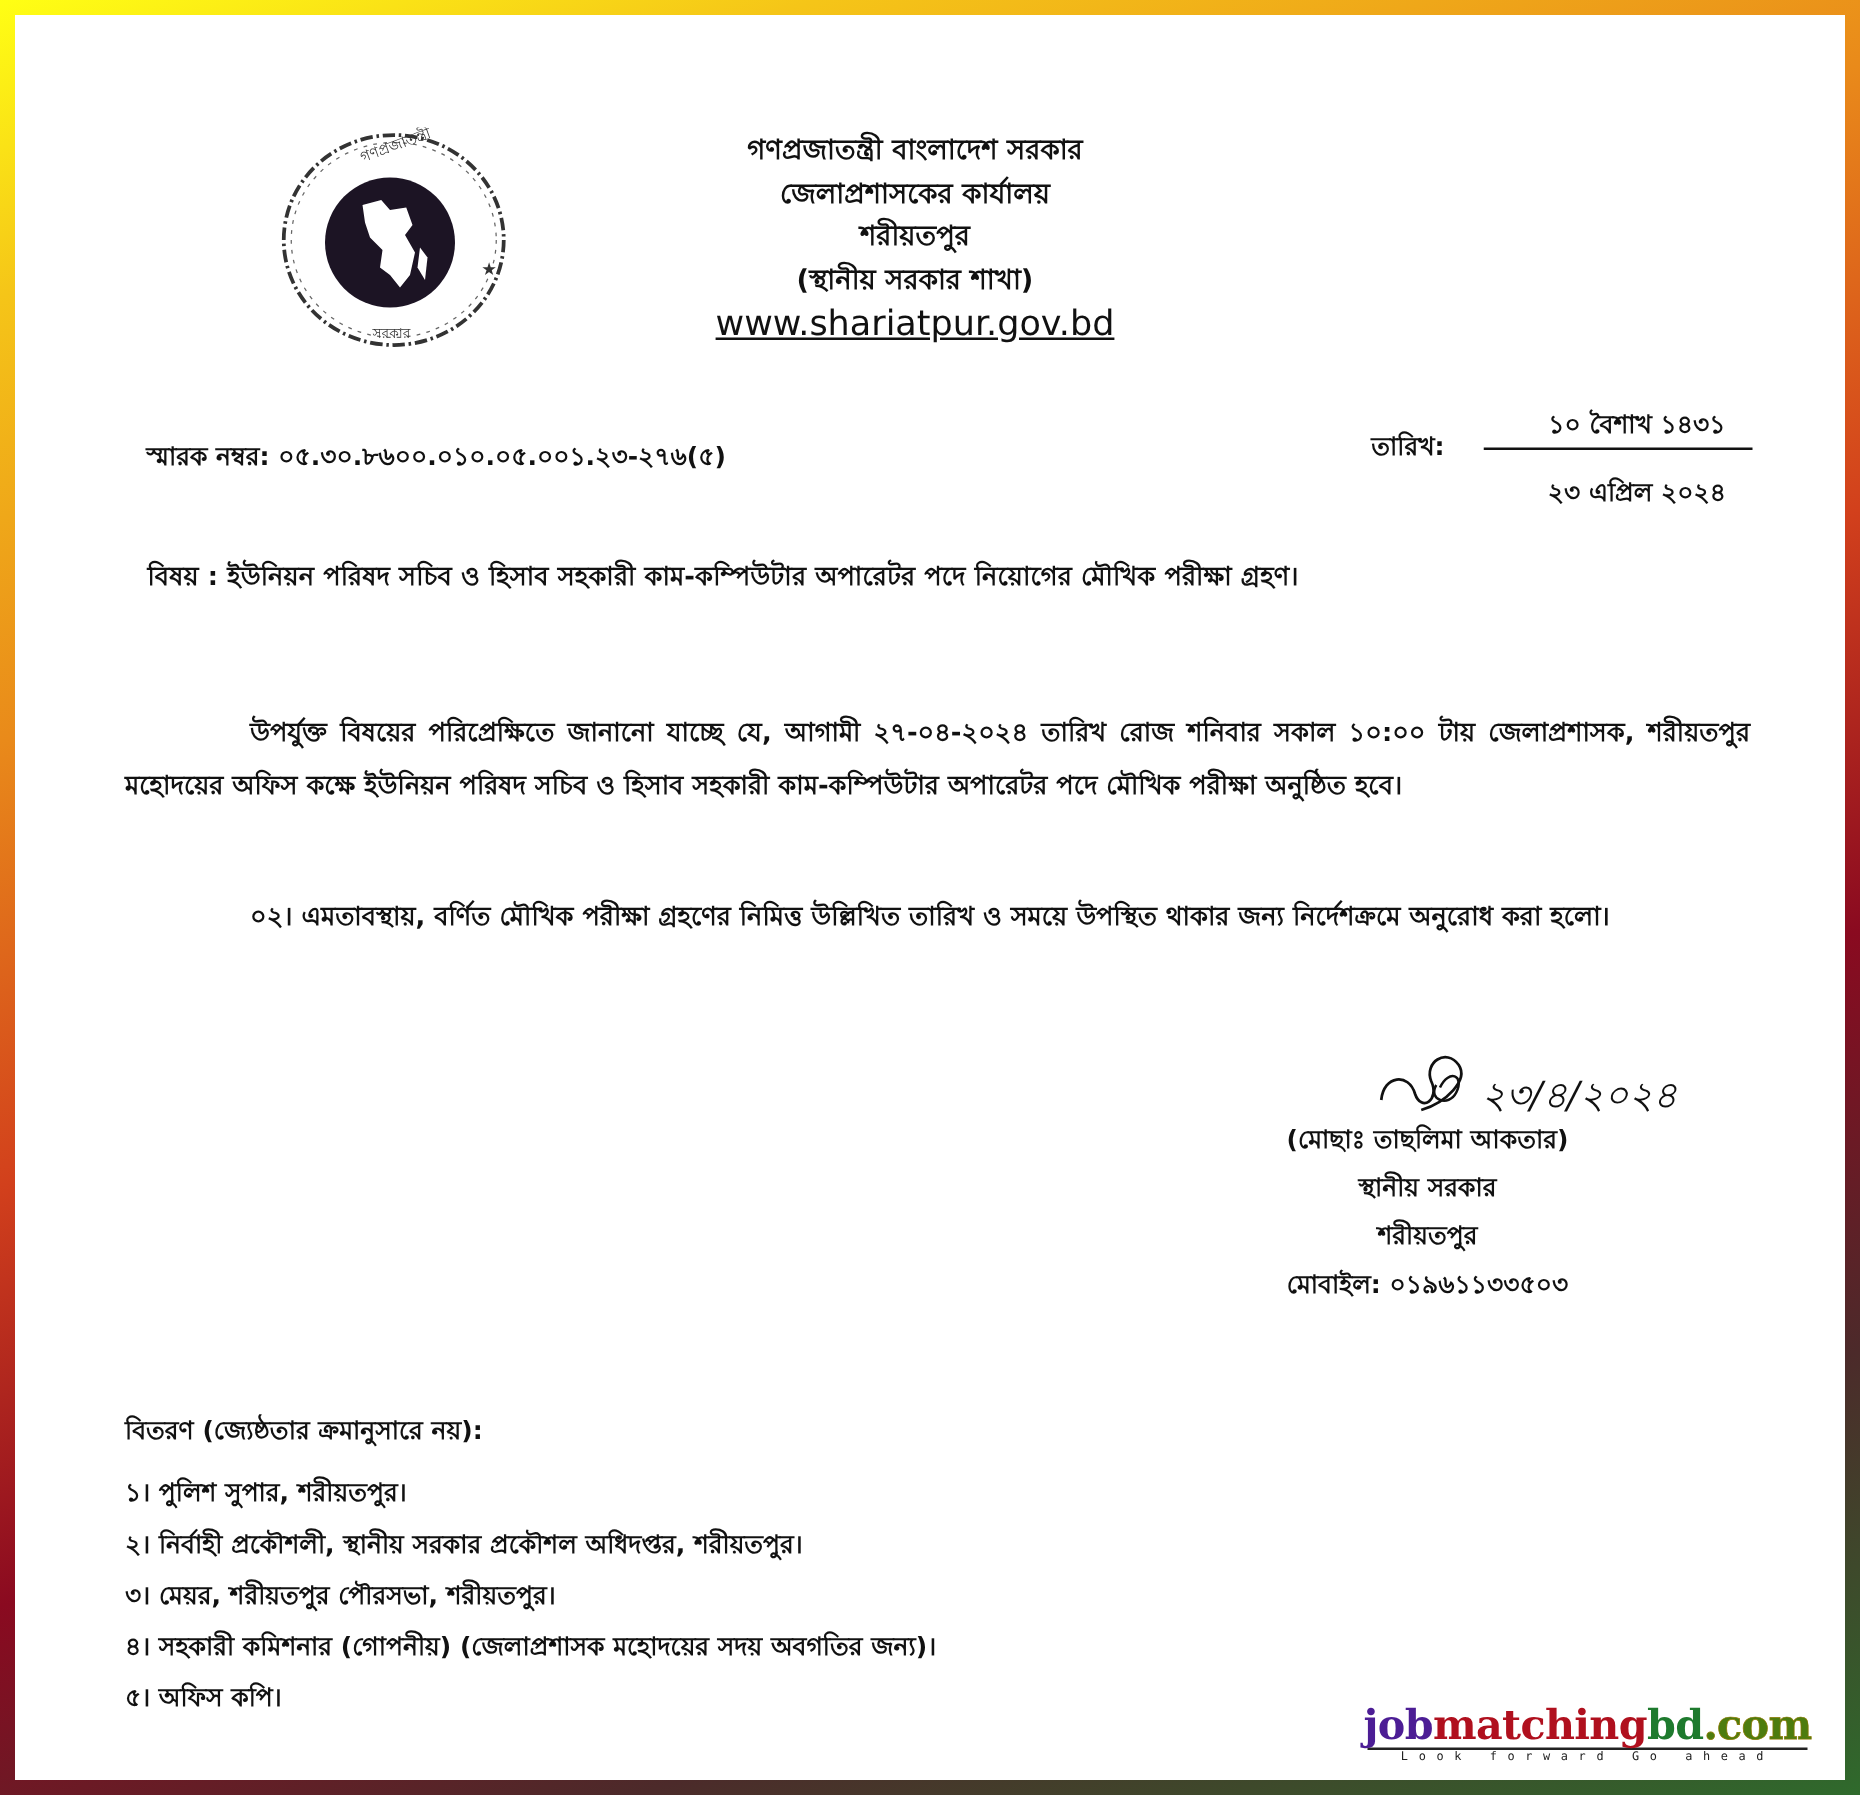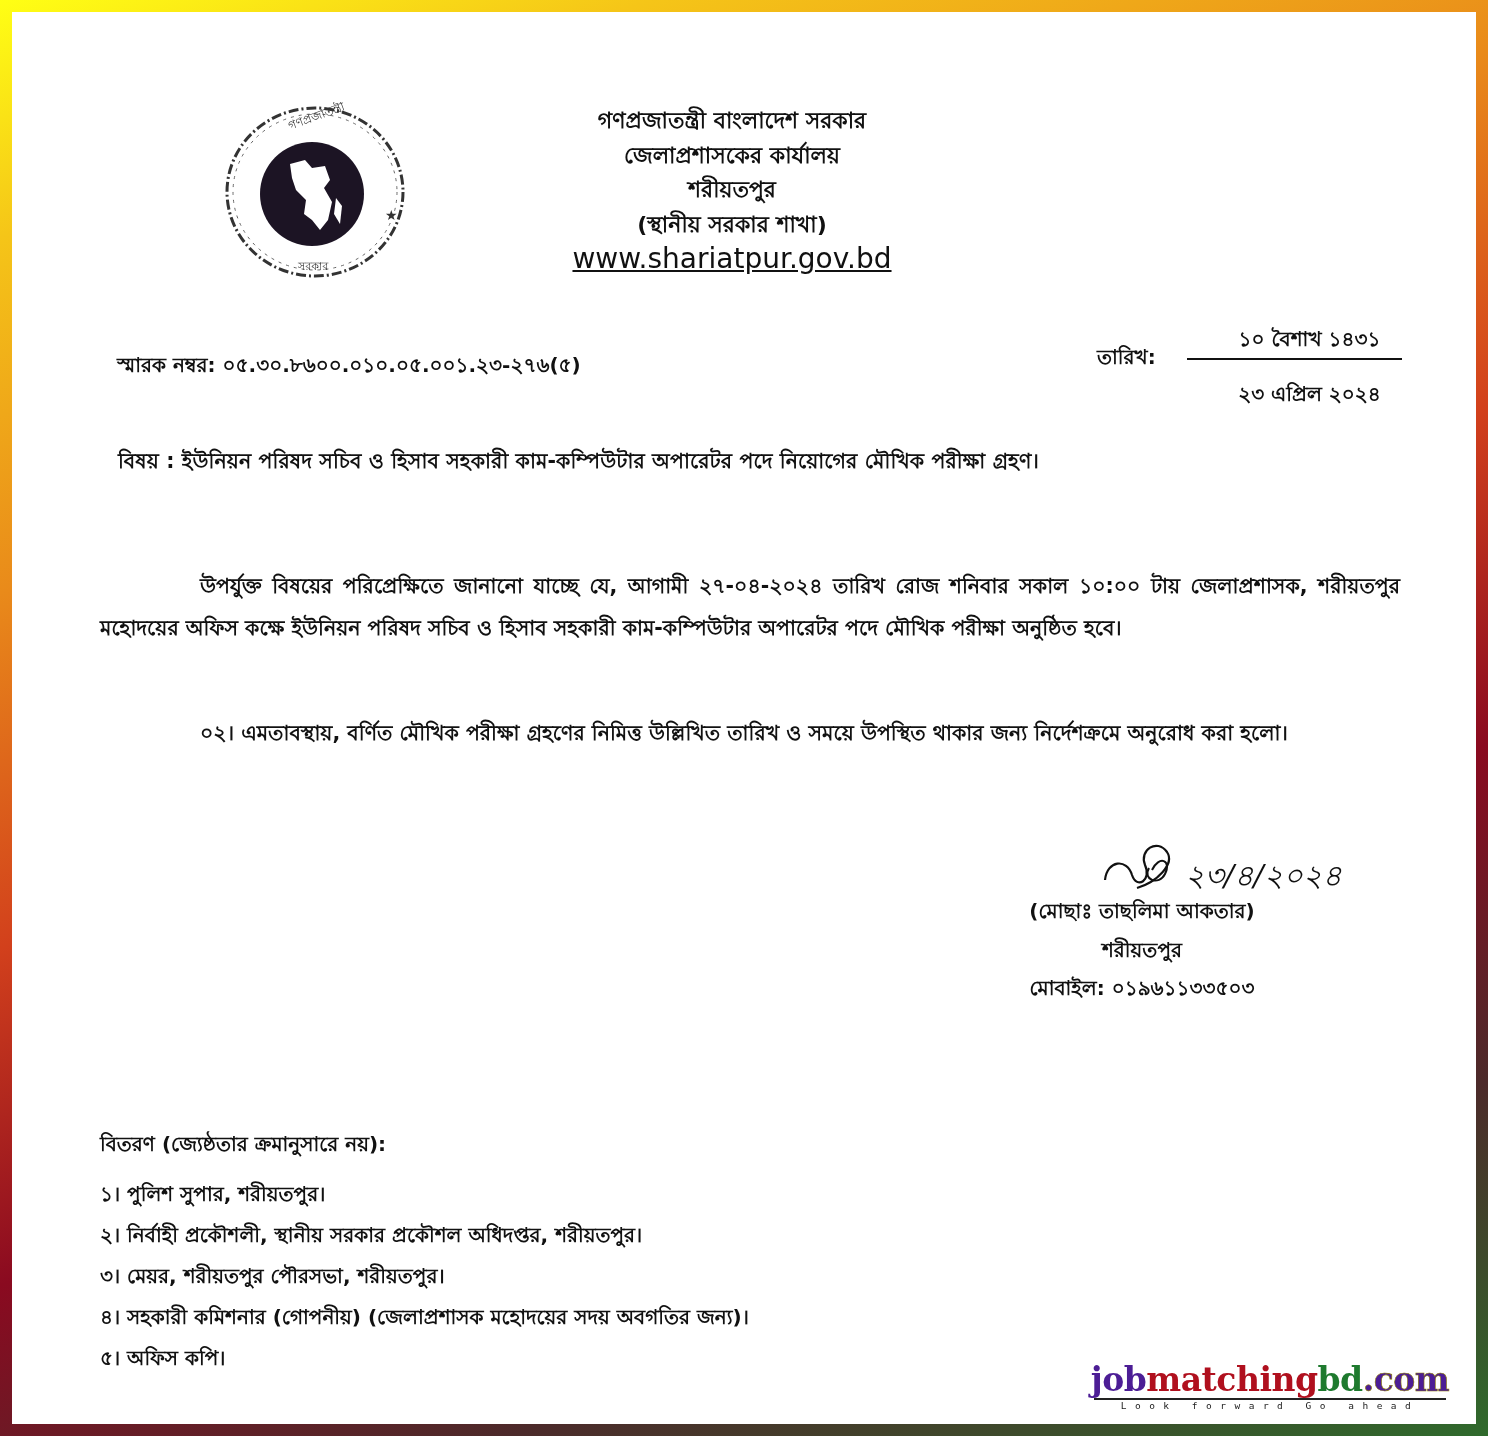--- a/index.html
+++ b/index.html
@@ -42,21 +42,21 @@
     .email-line .email { text-decoration: underline; font-family: "DejaVu Serif", serif; font-weight: normal; font-size: 22px; }
     .dist-title { left: 88px; top: 1117px; font-size: 20px; font-weight: bold; }
     .dist-list { position: absolute; left: 88px; top: 1162px; font-size: 20px; font-weight: bold; line-height: 41px; margin: 0; padding: 0; list-style: none; }
     .watermark {
       position: absolute; right: 16px; bottom: 6px; width: 380px; height: 56px; text-align: center;
     }
     .watermark .wm-text { font-family: "DejaVu Serif", serif; font-weight: bold; font-size: 33px; line-height: 36px; letter-spacing: -0.5px; }
     .wm-job { color: #4c1d95; }
     .wm-matching { color: #b0101e; }
     .wm-bd { color: #1e7a2e; }
-    .wm-com { color: #4c1d95; -webkit-text-stroke: 0.6px #8a7a00; }
+    .wm-com { color: #4d7c0f; -webkit-text-stroke: 0.6px #8a7a00; }
     .wm-tagline { font-family: "DejaVu Sans Mono", monospace; font-size: 9.5px; letter-spacing: 8.5px; color: #222; border-top: 2px solid #222; margin: 0 14px; line-height: 12px; }
   </style>
 </head>
 <body>
 
 <div class="page">
 
   <div class="seal">
     <svg width="190" height="180" viewBox="0 0 190 180">
       <ellipse cx="95" cy="90" rx="88" ry="84" fill="none" stroke="#333" stroke-width="3" stroke-dasharray="10 3 2 3"></ellipse>
@@ -99,20 +99,21 @@
   <div class="signature">
     <svg width="250" height="70" viewBox="0 0 250 70">
       <path d="M8 50 C 10 30, 30 28, 35 45 C 40 60, 55 50, 48 35 C 42 20, 60 8, 70 22 C 78 34, 60 52, 40 58" fill="none" stroke="#111" stroke-width="2.2"></path>
       <path d="M55 40 C 62 25, 75 30, 68 44 C 62 56, 45 50, 52 38" fill="none" stroke="#111" stroke-width="2"></path>
       <text x="88" y="56" font-size="30" font-style="italic" fill="#111" font-family="DejaVu Serif, serif">২৩/৪/২০২৪</text>
     </svg>
   </div>
 
   <div class="sig-block">
     <div>(মোছাঃ তাছলিমা আকতার)</div>
+    <div>স্থানীয় সরকার</div>
     <div>শরীয়তপুর</div>
     <div>
       <span>মোবাইল:</span>
       <span>০১৯৬১১৩৩৫০৩</span>
     </div>
   </div>
 
   <div class="abs dist-title">বিতরণ (জ্যেষ্ঠতার ক্রমানুসারে নয়):</div>
   <ul class="dist-list">
     <li>১। পুলিশ সুপার, শরীয়তপুর।</li>

